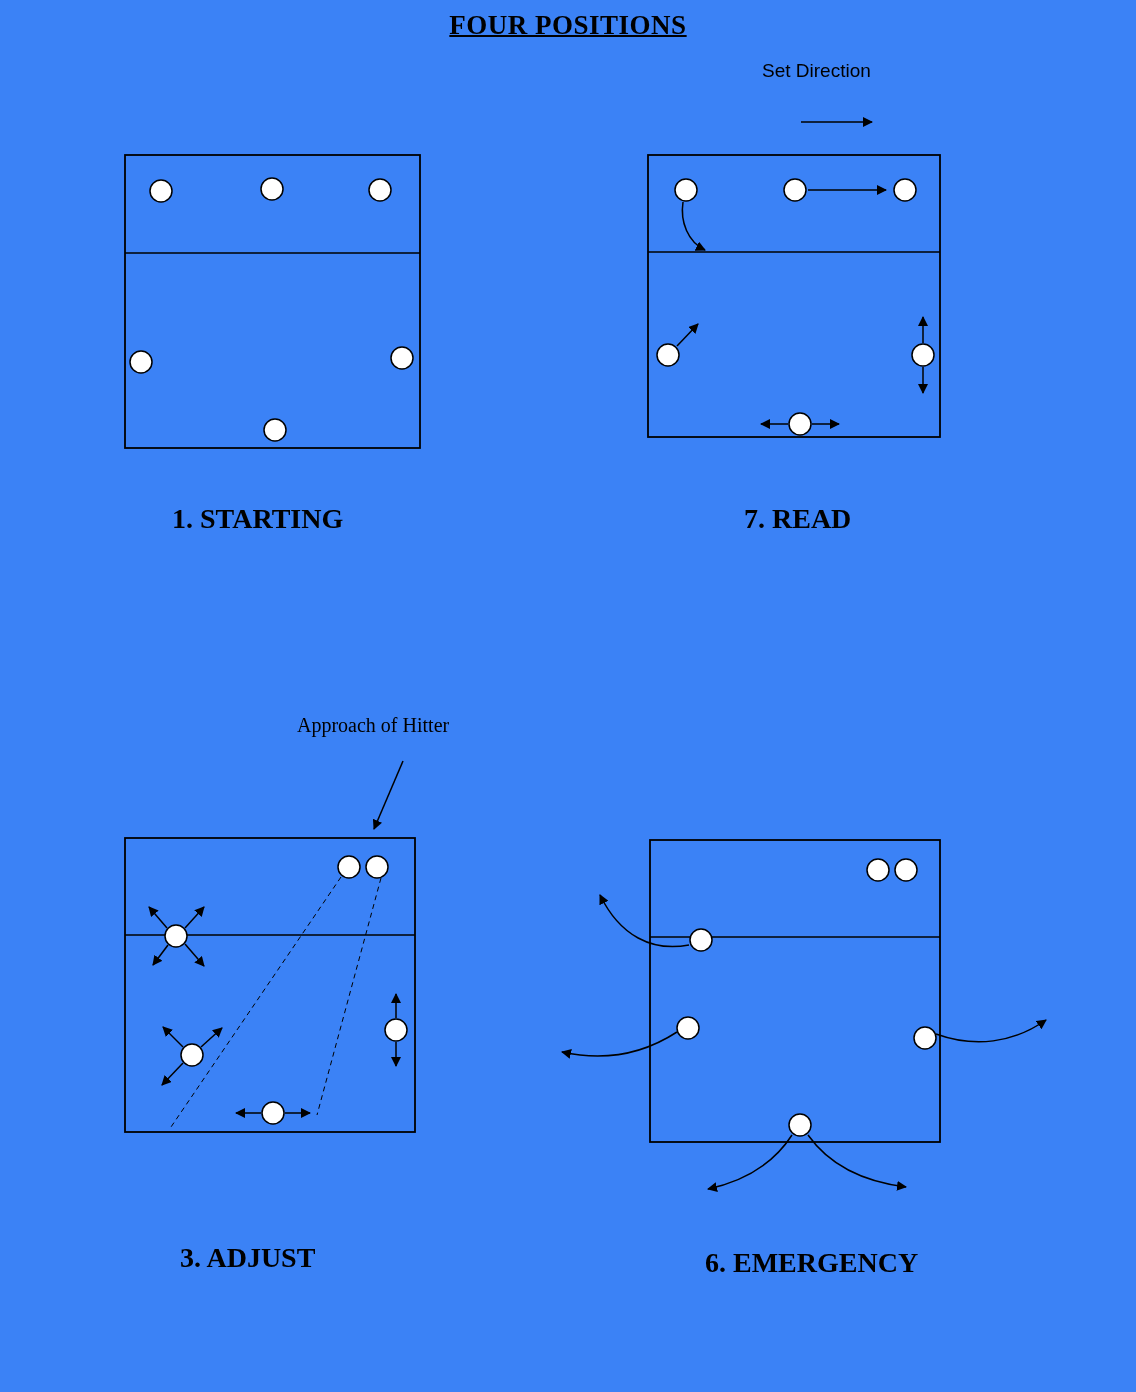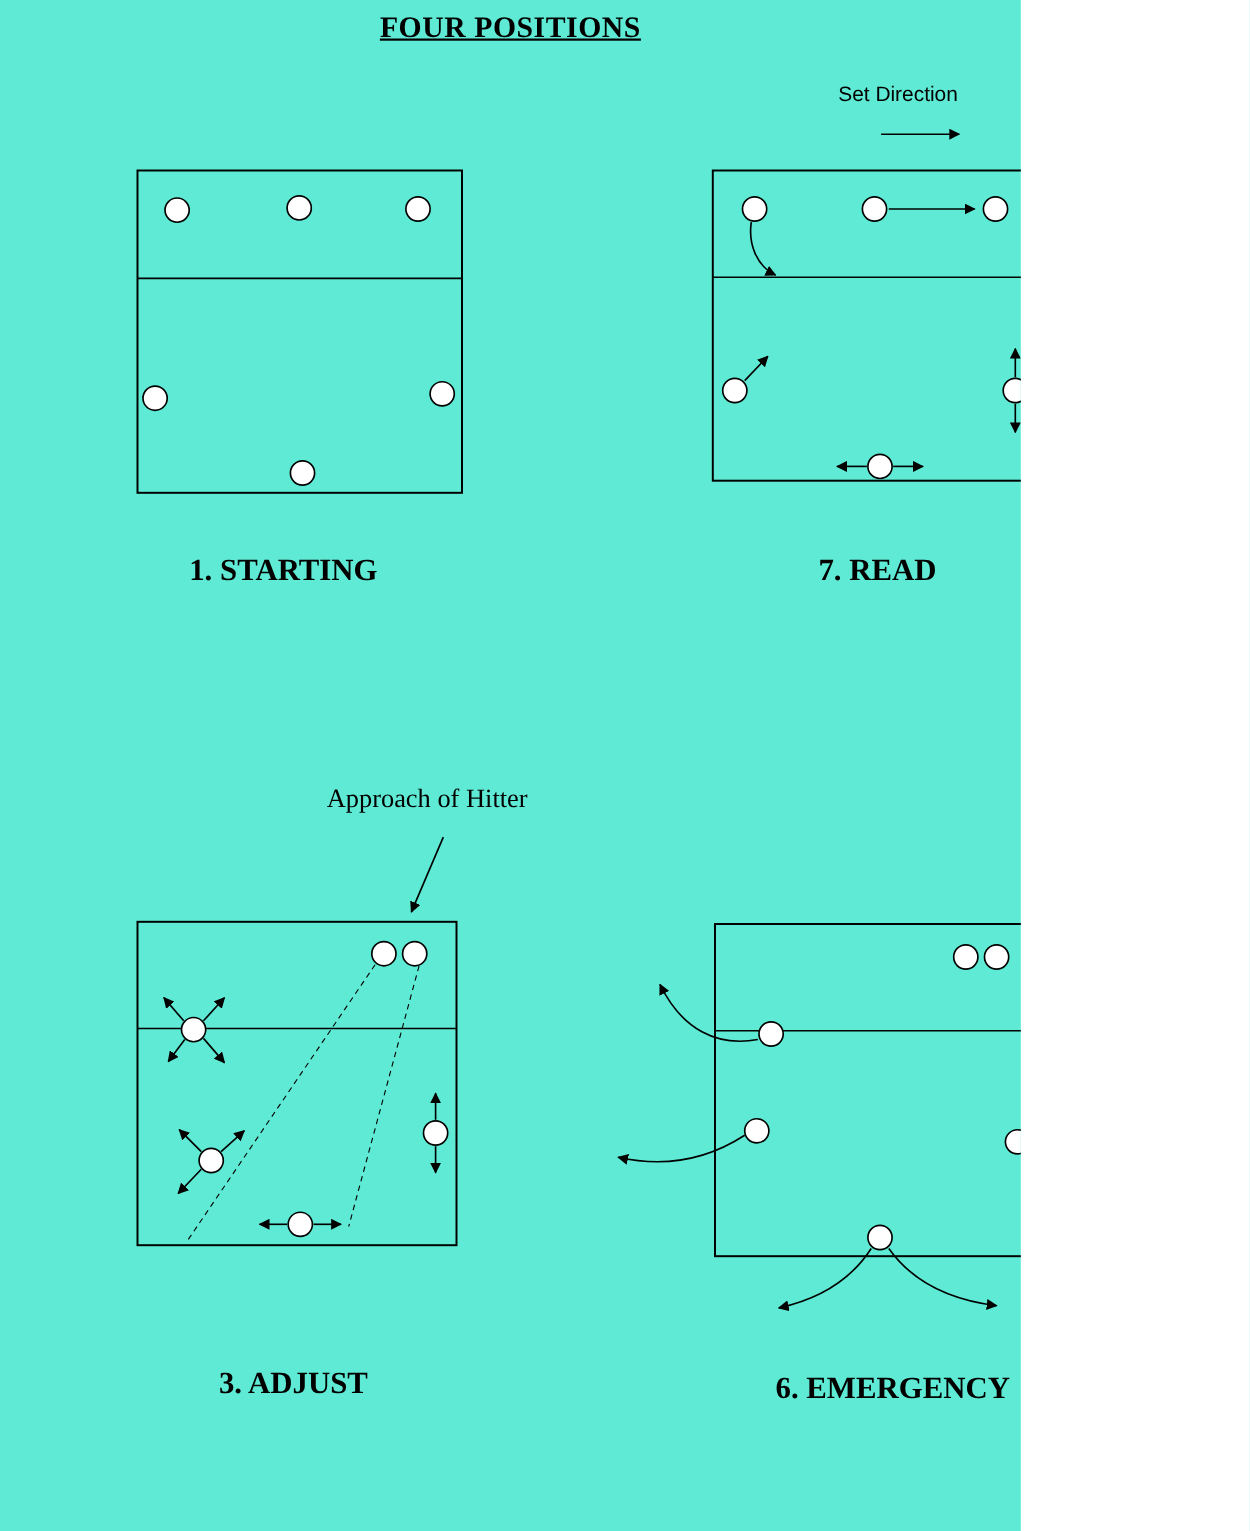--- a/index.html
+++ b/index.html
@@ -1,20 +1,20 @@
 <!DOCTYPE html>
 <html><head>
 <meta charset="utf-8">
 <style>
   html, body { margin: 0; padding: 0; background: #ffffff; }
   .page {
     position: relative;
-    width: 928px;
+    width: 1136px;
     height: 1392px;
-    background: #5eead4;
+    background: #3b82f6;
     overflow: hidden;
     font-family: "Liberation Serif", serif;
   }
   .page-title {
     position: absolute;
     left: 0; right: 0;
     top: 10px;
     text-align: center;
     font-family: "Liberation Serif", serif;
     font-weight: bold;
@@ -35,21 +35,21 @@
   .annotation-sans {
     position: absolute;
     font-family: "Liberation Sans", sans-serif;
     font-size: 19px;
     color: #000;
     white-space: nowrap;
   }
   .annotation-serif {
     position: absolute;
     font-family: "Liberation Serif", serif;
-    font-size: 24px;
+    font-size: 20px;
     color: #000;
     white-space: nowrap;
   }
   svg.canvas {
     position: absolute;
     left: 0;
     top: 0;
   }
   .court { fill: none; stroke: #000; stroke-width: 1.8; }
   .net-line { stroke: #000; stroke-width: 1.5; }
@@ -57,29 +57,29 @@
   .arrow { stroke: #000; stroke-width: 1.5; fill: none; }
   .dashed { stroke: #000; stroke-width: 1; fill: none; stroke-dasharray: 5 4; }
 </style>
 </head>
 <body>
 
 <div class="page">
 
   <div class="page-title">FOUR POSITIONS</div>
 
-  <div class="annotation-sans" style="left:762px; top:76px;">Set Direction</div>
+  <div class="annotation-sans" style="left:762px; top:60px;">Set Direction</div>
 
   <div class="annotation-serif" style="left:297px; top:714px;">Approach of Hitter</div>
 
   <div class="caption" style="left:172px; top:503px;">1. STARTING</div>
 
   <div class="caption" style="left:744px; top:503px;">7. READ</div>
 
-  <div class="caption" style="left:180px; top:1242px;margin-left:19px;">3. ADJUST</div>
+  <div class="caption" style="left:180px; top:1242px;">3. ADJUST</div>
 
   <div class="caption" style="left:705px; top:1247px;">6. EMERGENCY</div>
 
   <svg class="canvas" width="1136" height="1392" viewBox="0 0 1136 1392">
     <defs>
       <marker id="arr" markerWidth="10" markerHeight="10" refX="9" refY="5" orient="auto" markerUnits="userSpaceOnUse">
         <path d="M0,0 L10,5 L0,10 Z" fill="#000"></path>
       </marker>
     </defs>
 

